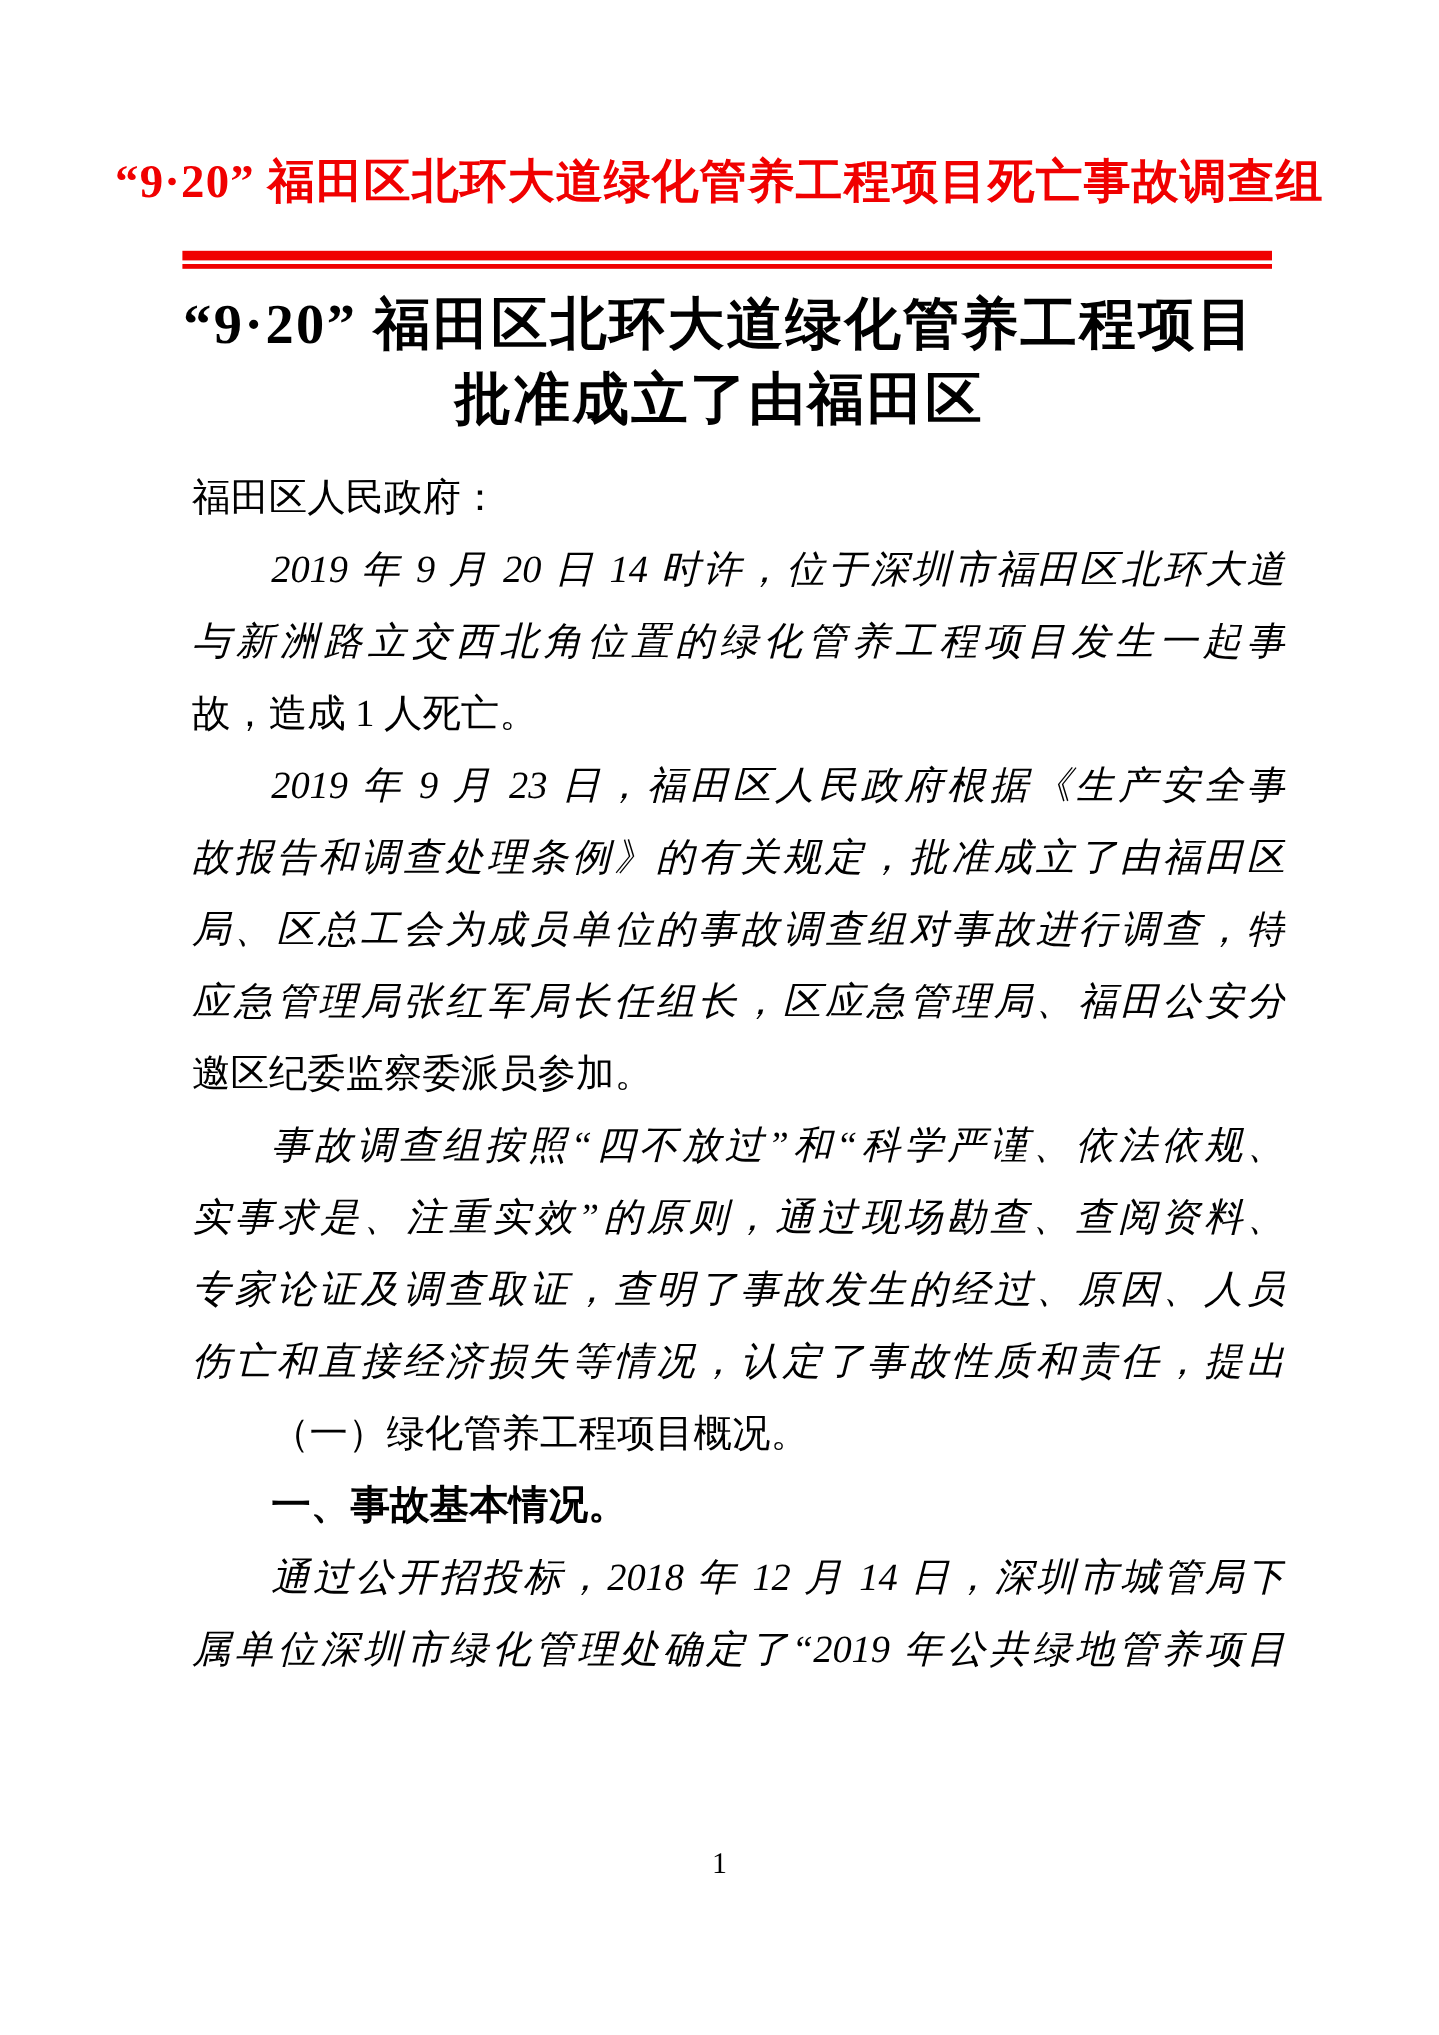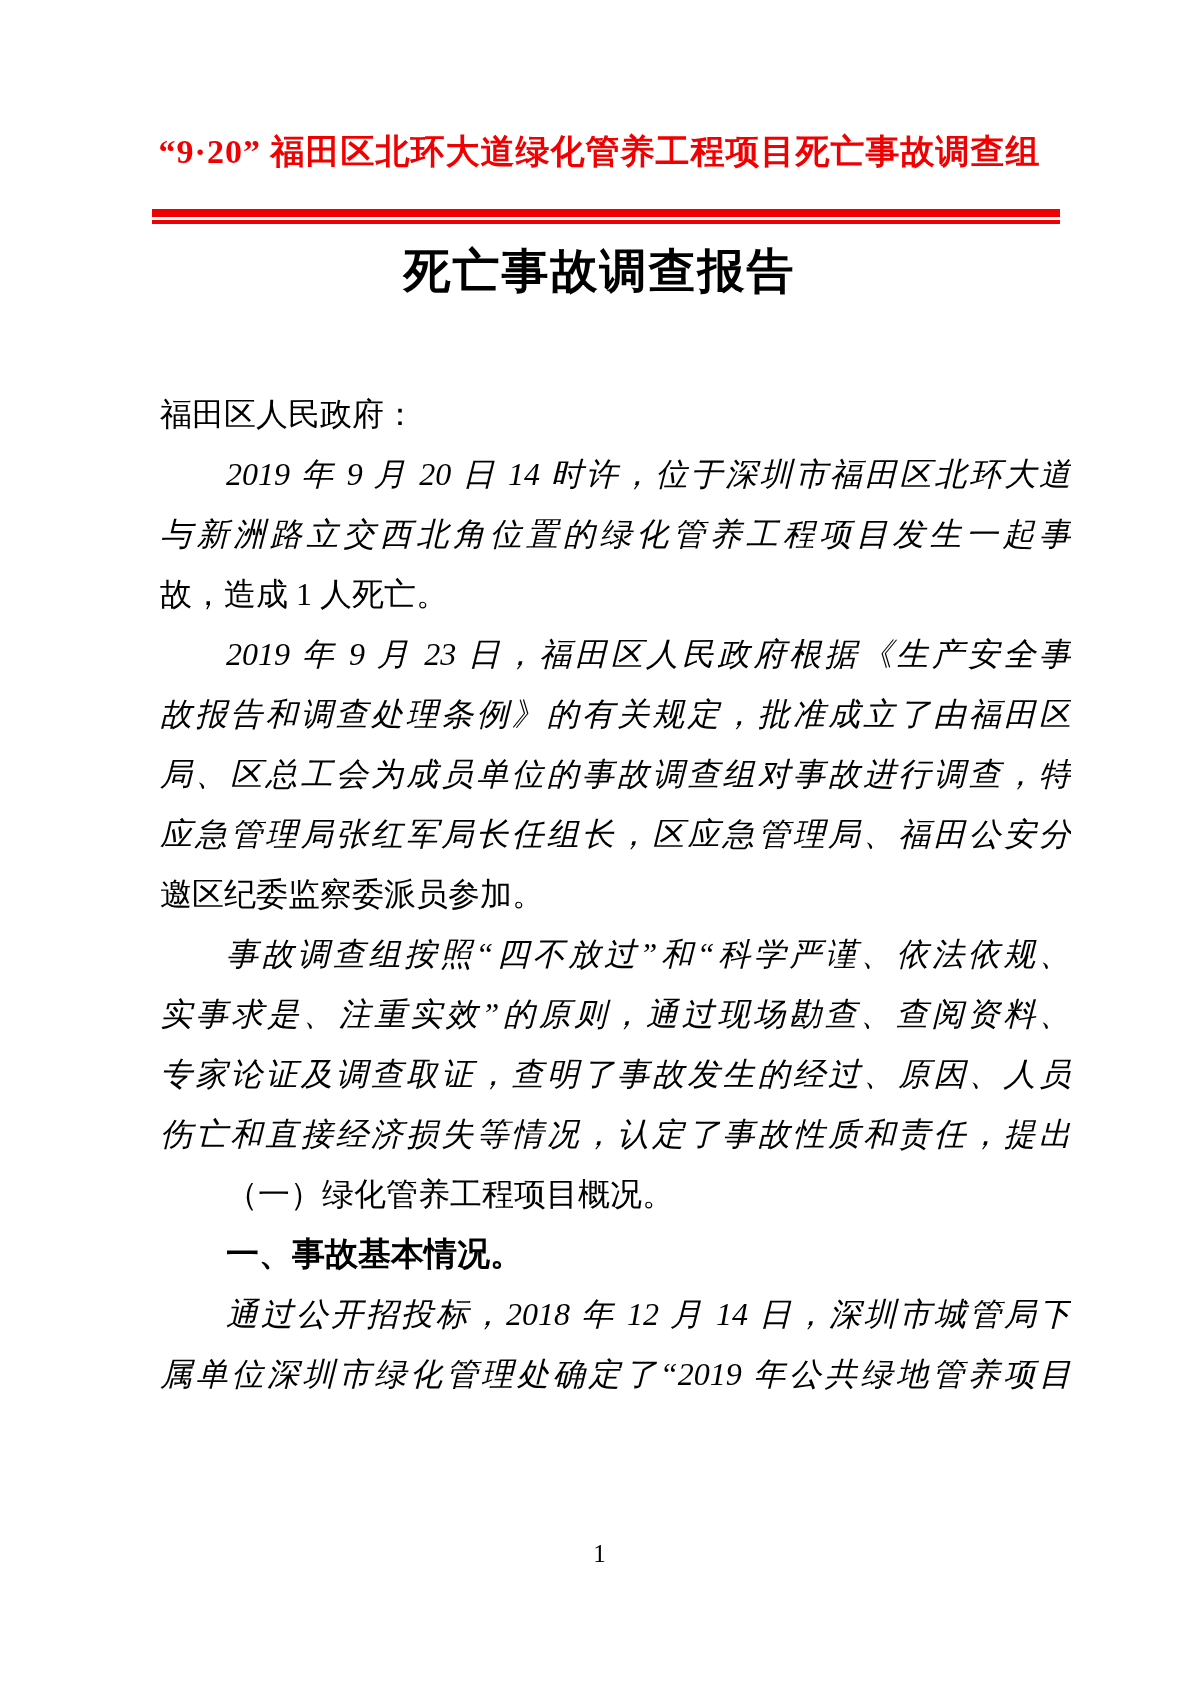--- a/index.html
+++ b/index.html
@@ -13,21 +13,21 @@
     overflow: hidden;
   }
   .doc-header {
     position: absolute;
     top: 126px;
     left: 0;
     width: 100%;
     text-align: center;
     color: var(--accent, #f00000);
     font-weight: 700;
-    font-size: 34px;
+    font-size: 39px;
     line-height: 52px;
     letter-spacing: 1px;
     white-space: nowrap;
   }
   .rule {
     position: absolute;
     top: 209px;
     left: 152px;
     width: 908px;
   }
@@ -92,21 +92,22 @@
 
   <div class="doc-header">“9·20” 福田区北环大道绿化管养工程项目死亡事故调查组</div>
 
   <div class="rule">
     <div class="rule-thick"></div>
     <div class="rule-gap"></div>
     <div class="rule-thin"></div>
   </div>
 
   <h1 class="title">
-    <span class="title-line">死亡事故调查报告</span>
+    <span class="title-line">“9·20” 福田区北环大道绿化管养工程项目</span>
+    <span class="title-line">批准成立了由福田区</span>
   </h1>
 
   <div class="body-block" id="body-lines">
       <div class="line">福田区人民政府：</div>
       <div class="line indent fill">2019 年 9 月 20 日 14 时许，位于深圳市福田区北环大道</div>
       <div class="line fill">与新洲路立交西北角位置的绿化管养工程项目发生一起事</div>
       <div class="line">故，造成 1 人死亡。</div>
       <div class="line indent fill">2019 年 9 月 23 日，福田区人民政府根据《生产安全事</div>
       <div class="line fill">故报告和调查处理条例》的有关规定，批准成立了由福田区</div>
       <div class="line fill">局、区总工会为成员单位的事故调查组对事故进行调查，特</div>

